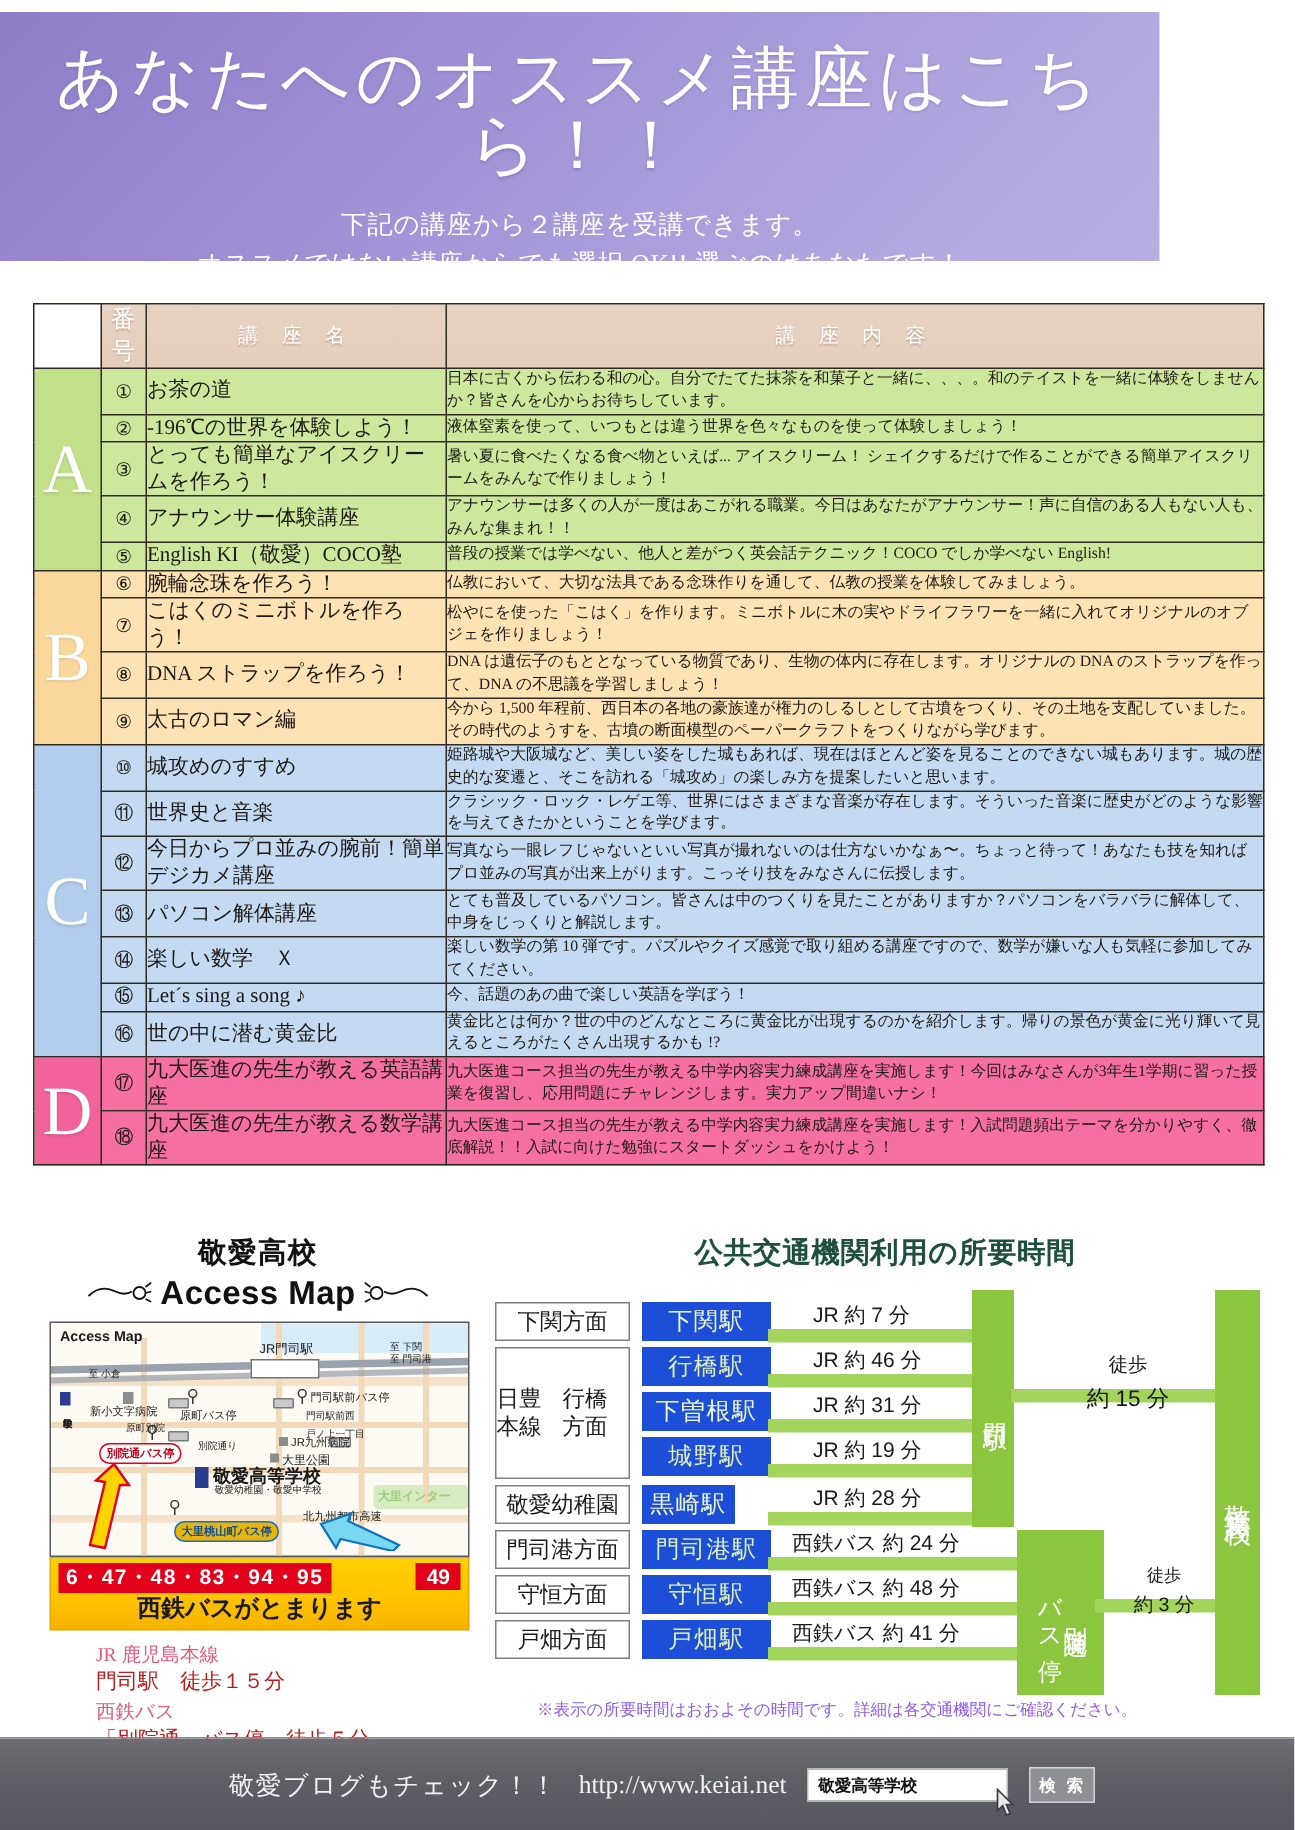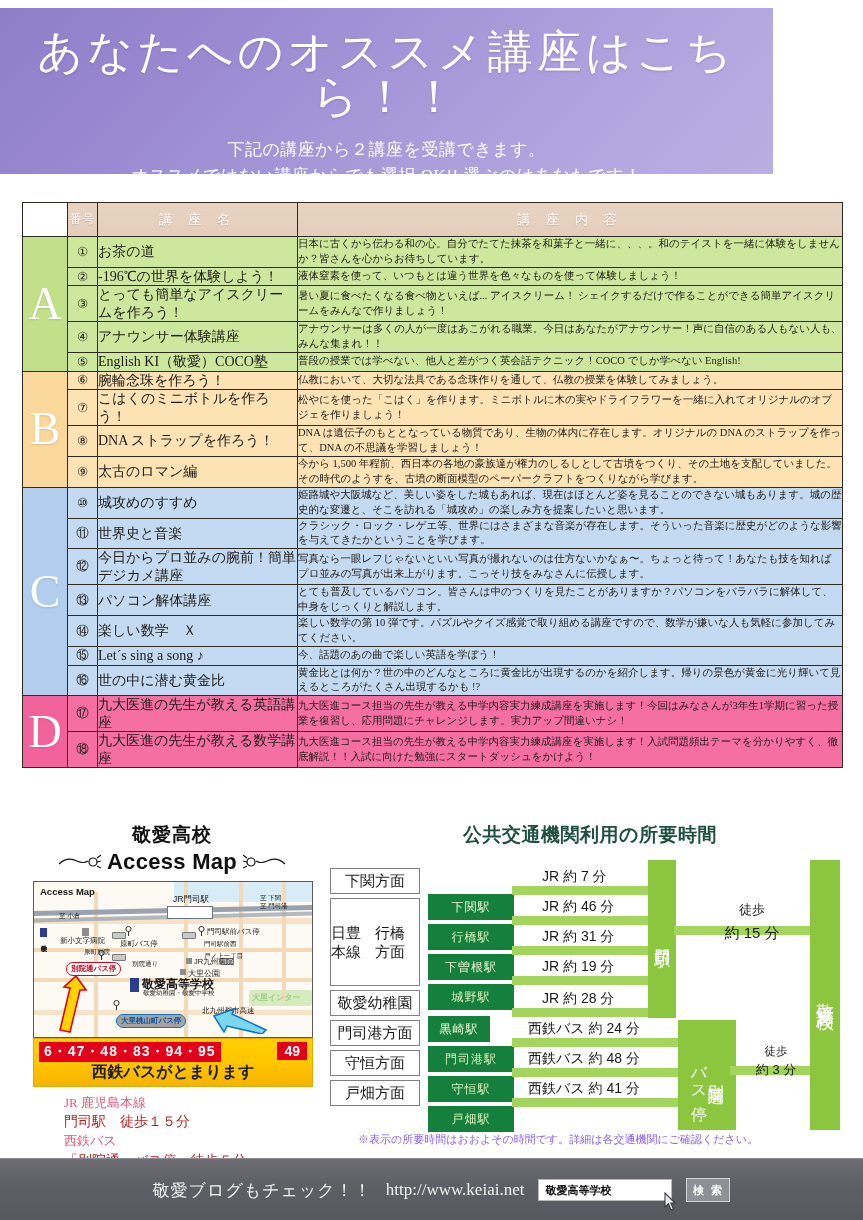--- a/index.html
+++ b/index.html
@@ -48,21 +48,21 @@
   thead th{
     background:linear-gradient(to bottom,#e8d3c2,#e5cdbb);
     color:#fff;
     font-size:13.5px;
     height:33px;
     letter-spacing:6px;
     font-weight:400;
     text-shadow:0 1px 1px rgba(120,90,70,.35);
     font-family:"Liberation Serif", serif;
   }
-  thead th.no-h{letter-spacing:1px;font-size:12px;}
+  thead th.no-h{letter-spacing:1px;font-size:16px;}
   thead .blank{border:none;background:transparent;}
 
   td.grp{
     text-align:center;color:#ffffff;
     font-size:46px;line-height:1;
     font-family:"Liberation Serif", serif;
     text-shadow:0 1px 2px rgba(0,0,0,.12);
   }
   td.no{text-align:center;font-size:12.5px;color:#1d1a16;}
   td.cname{padding:2px 6px 2px 9px;font-size:14px;color:#1d1a16;line-height:1.25;}
@@ -94,21 +94,21 @@
   .road2{position:absolute;background:#f2d9b9;}
   .rail{position:absolute;background:#9aa3ad;}
   .water{position:absolute;background:#d7ecf7;}
   .green{position:absolute;background:#d6ebc0;}
   .bluebox{position:absolute;background:#2b3d91;}
   .greybox{position:absolute;background:#8d8d8d;}
   .bus-ic{position:absolute;width:12px;height:5px;background:#c9c9c9;border:1px solid #7a7a7a;border-radius:1px;}
   .pin{position:absolute;width:7px;height:10px;}
   .oval-red{position:absolute;border:1.6px solid #e2001a;border-radius:11px;background:#ffffff;color:#c2001a;
     font-size:7.5px;font-family:"Liberation Sans",sans-serif;font-weight:bold;padding:1px 4px;white-space:nowrap;}
-  .oval-blue{position:absolute;border:1.6px solid #0d73c4;border-radius:11px;background:#a3a3a3;color:#0d4f9c;
+  .oval-blue{position:absolute;border:1.6px solid #0d73c4;border-radius:11px;background:#eab308;color:#0d4f9c;
     font-size:7.5px;font-family:Liberation Sans, sans-serif;font-weight:bold;padding:1px 4px;white-space:nowrap;}
 
   .bus-bar{position:relative;margin-left:11px;width:278px;height:47px;
     background:linear-gradient(to bottom,#ffd000,#ffc400 55%,#f5b300);border:1px solid #e0a800;}
   .bus-nums{position:absolute;left:5px;top:3px;background:#e2001a;color:#fff;font-weight:bold;
     font-family:"Liberation Sans",sans-serif;font-size:14px;padding:1px 5px;letter-spacing:1px;}
   .bus-49{position:absolute;right:5px;top:3px;background:#e2001a;color:#fff;font-weight:bold;
     font-family:"Liberation Sans",sans-serif;font-size:14px;padding:1px 7px;}
   .bus-cap{position:absolute;left:0;right:0;top:23px;text-align:center;font-size:16px;font-weight:bold;
     color:#1a1a1a;font-family:"Liberation Sans",sans-serif;}
@@ -118,22 +118,22 @@
   .mf-blk{color:#b91c1c;font-size:14px;}
 
   
   .transit{position:absolute;left:330px;top:0;width:520px;}
   .transit-h{text-align:center;font-size:19px;font-weight:bold;color:#1f4f3f;
     font-family:"Liberation Sans",sans-serif;letter-spacing:.5px;}
   .diagram{position:relative;width:520px;height:268px;margin-top:12px;font-family:"Liberation Sans",sans-serif;}
   .dir-box{position:absolute;border:1.4px solid #808080;background:#fff;color:#1a1a1a;
     font-size:15px;display:flex;align-items:center;justify-content:center;box-sizing:border-box;}
   .dir-box.two{line-height:1.3;}
-  .stn{position:absolute;background:#15803d;color:#eaf6d8;font-size:12px;
-    display:flex;align-items:center;justify-content:center;box-sizing:border-box;letter-spacing:1px;margin-top:26px;}
+  .stn{position:absolute;background:#1d4ed8;color:#eaf6d8;font-size:16px;
+    display:flex;align-items:center;justify-content:center;box-sizing:border-box;letter-spacing:1px;}
   .stn.pale{color:#ddf0bd;}
   .conn{position:absolute;background:#a3d45c;height:9px;}
   .hub{position:absolute;background:#8cc63f;color:#fff;box-sizing:border-box;
     display:flex;align-items:center;justify-content:center;}
   .hub .vtxt{writing-mode:vertical-rl;text-orientation:upright;font-size:16px;letter-spacing:2px;line-height:1.05;}
   .hub2 .vtxt{writing-mode:vertical-rl;text-orientation:upright;font-size:16px;letter-spacing:2px;}
   .leg{position:absolute;font-size:14px;color:#1a1a1a;white-space:nowrap;}
   .walk{position:absolute;text-align:center;font-size:13px;color:#1a1a1a;line-height:1.6;}
   .goal{position:absolute;background:#8cc63f;color:#fff;}
   .goal .vtxt{writing-mode:vertical-rl;text-orientation:upright;font-size:18px;letter-spacing:3px;}

